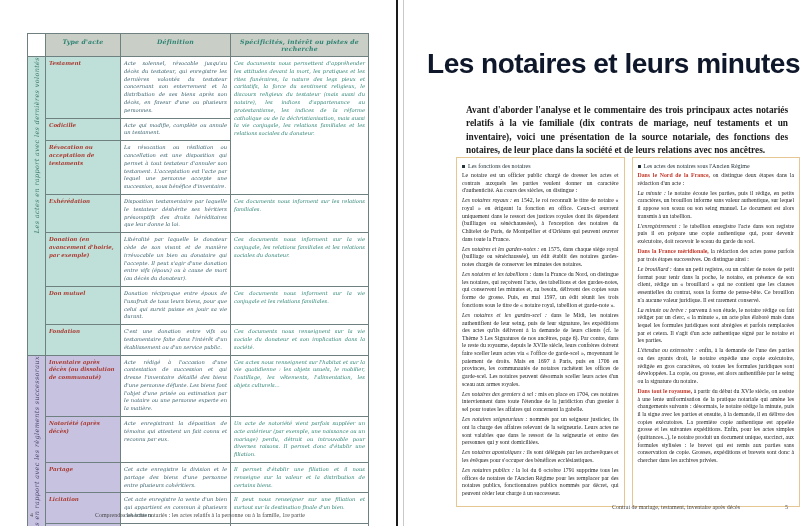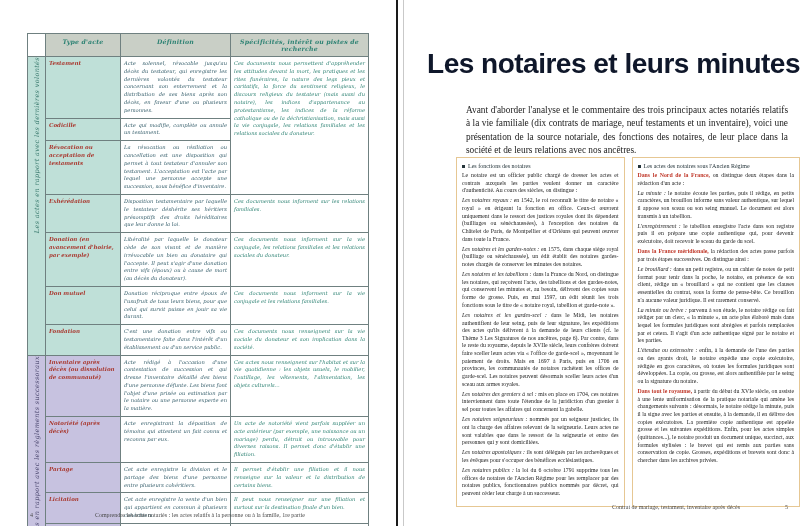--- a/index.html
+++ b/index.html
@@ -52,21 +52,21 @@
   .footer-left .ftxt { position: absolute; left: 45px; top: 0; width: 310px; text-align: center; }
 
   
   .page-right { position: absolute; left: 404px; top: 0; width: 396px; height: 526px; }
 
   .title { position: absolute; left: 20px; top: 48px; width: 376px; text-align: right;
            font-family: "Liberation Sans", sans-serif; font-weight: 800;
            font-size: 28px; letter-spacing: -0.5px; color: #0f172a; }
 
   .intro { position: absolute; left: 62px; top: 104px; width: 322px;
-           font-size: 9.3px; font-weight: normal; line-height: 1.45; text-align: justify; color: #1b1b1b; }
+           font-size: 9.3px; font-weight: bold; line-height: 1.45; text-align: justify; color: #1b1b1b; }
 
   .boxes { position: absolute; left: 52px; top: 157px; width: 344px; display: flex; gap: 7px; }
   .text-box { flex: 1; border: 1px solid #e6c793; background: #fff; padding: 5px 5px 6px 5px; min-height: 340px; }
 
   .box-heading { font-size: 6px; color: #24343a; margin-bottom: 3px; }
   .box-heading .bullet { display: inline-block; width: 3px; height: 3px; background: #24343a; margin-right: 3px; vertical-align: middle; }
 
   .box-paras p { font-size: 5.8px; line-height: 1.32; text-align: justify; color: #232323; margin-bottom: 2.5px; }
   .box-paras .lead { font-style: italic; }
   .box-paras .lead.red { color: #c0392b; font-style: normal; font-weight: bold; }

